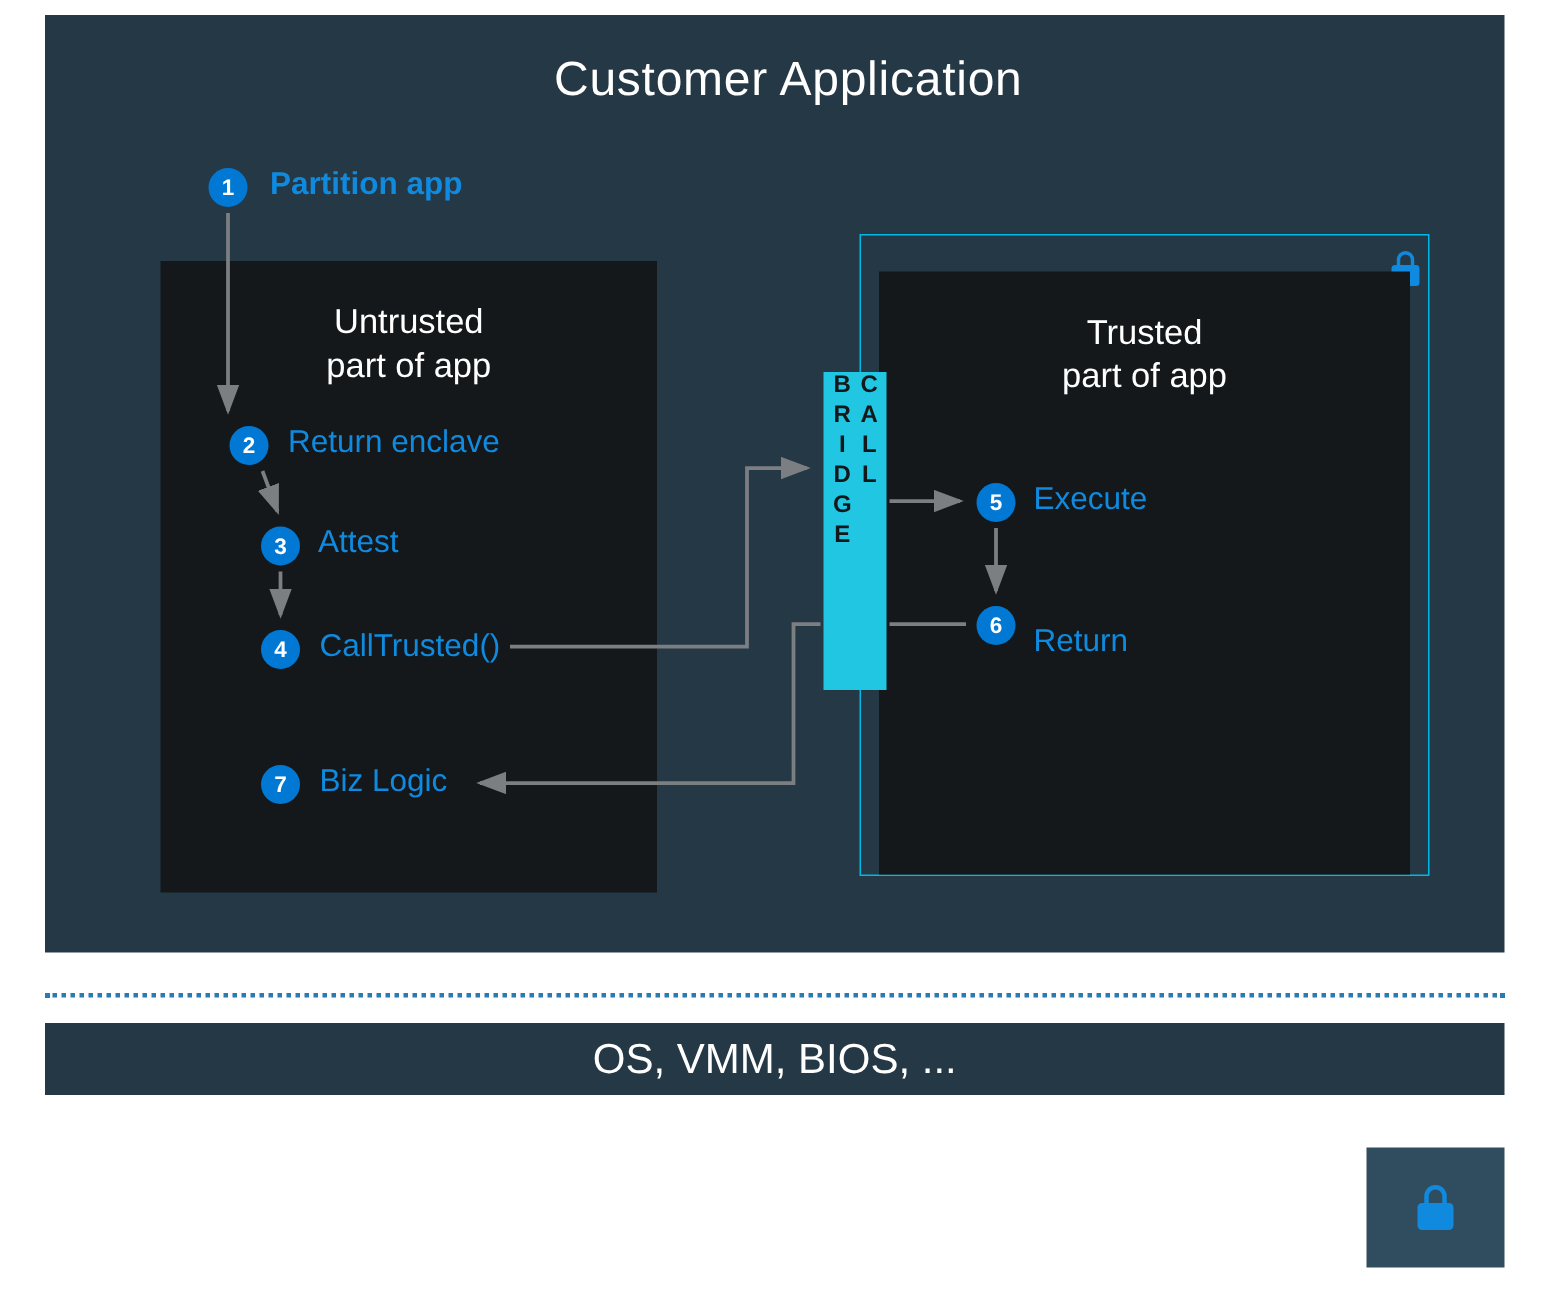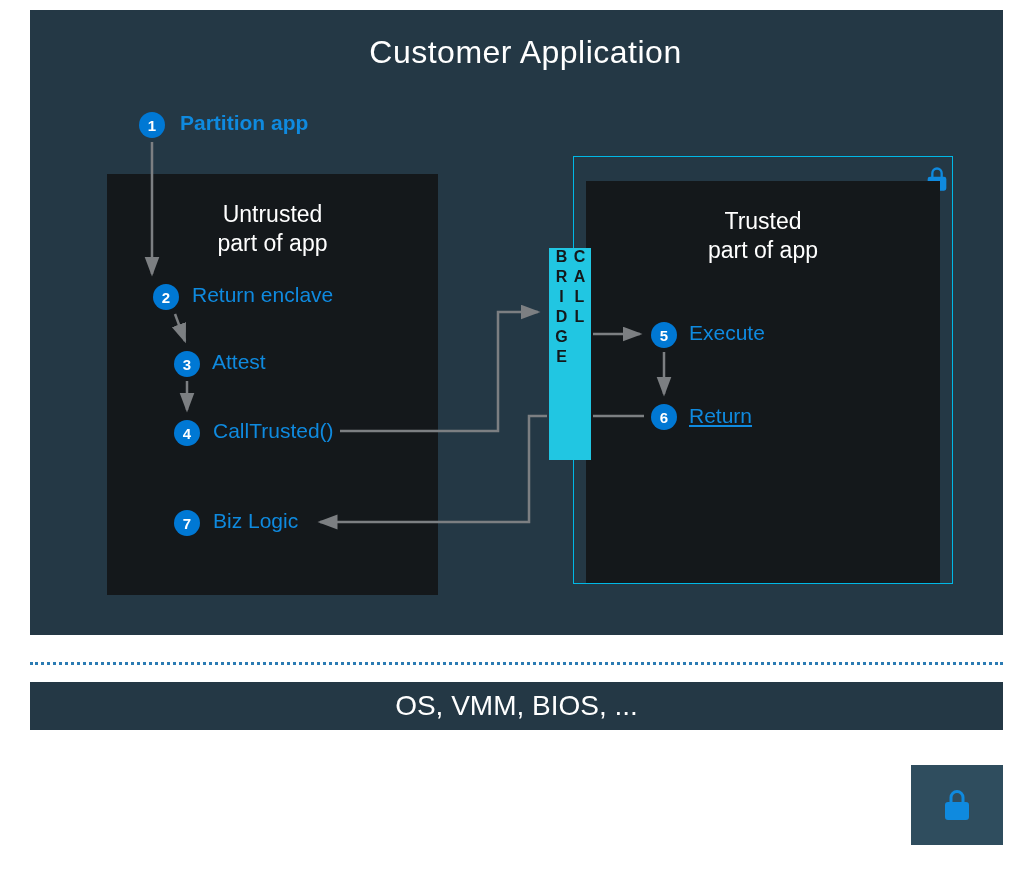--- a/index.html
+++ b/index.html
@@ -156,21 +156,21 @@
     </div>
 
     <div class="step-badge" style="left:621px; top:312px;">
         <span>5</span>
       </div>
     <div class="step-label" style="left:659px; top:311px;">Execute</div>
 
     <div class="step-badge" style="left:621px; top:394px;">
         <span>6</span>
       </div>
-    <div class="step-label" style="left:659px; top:394px;text-decoration:underline;">Return</div>
+    <div class="step-label" style="left:659px; top:406px;">Return</div>
 
     <div class="call-bridge" style="left:519px; top:238px; width:42px; height:212px;">
       <span>CALL BRIDGE</span>
     </div>
 
     <svg class="arrows" width="973" height="625">
       <defs>
         <marker id="arrowgray" markerWidth="10" markerHeight="10" refX="7" refY="3" orient="auto" markerUnits="strokeWidth">
           <path d="M0,0 L8,3 L0,6 Z" fill="#7c7f82"></path>
         </marker>

